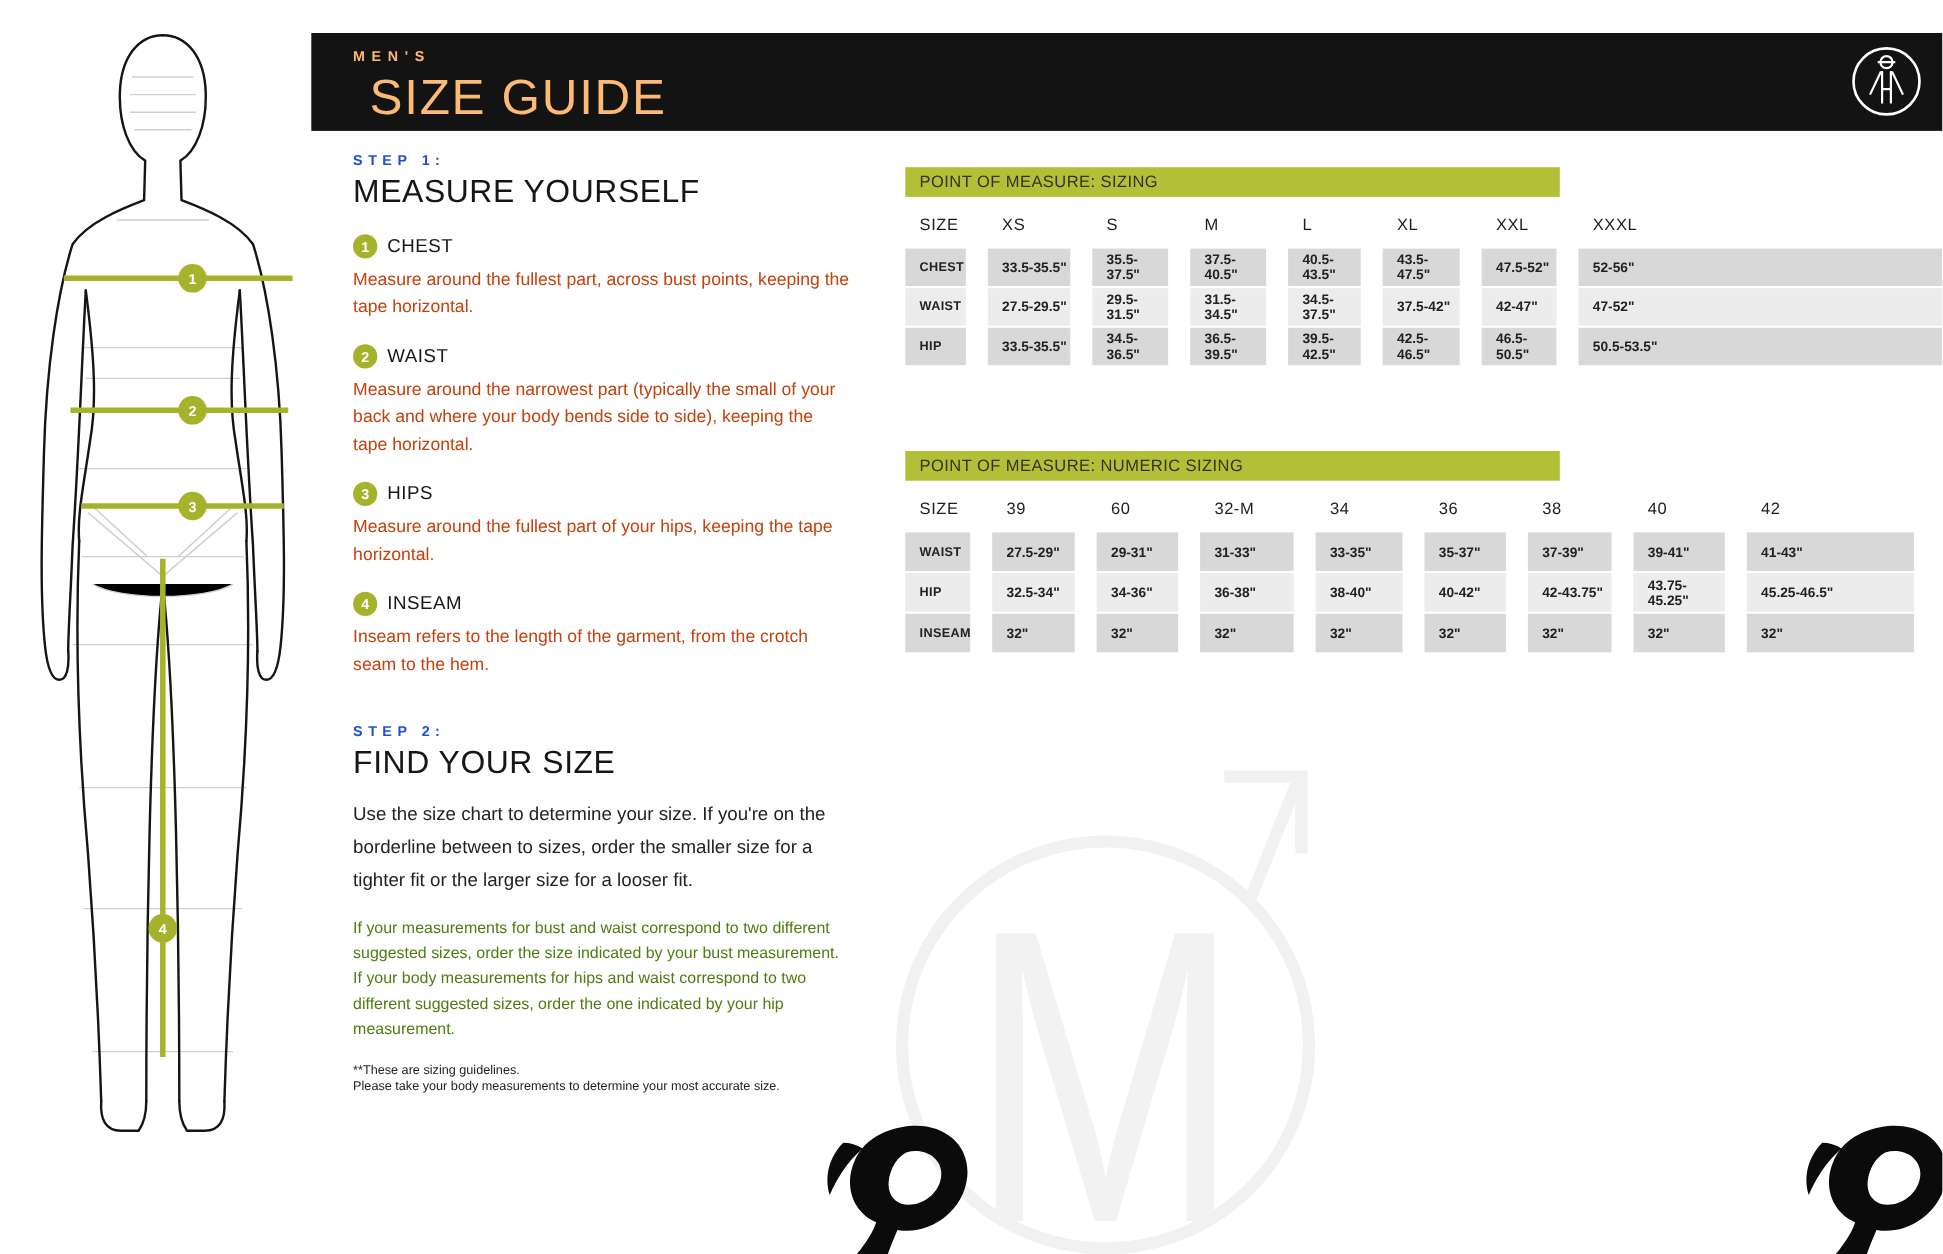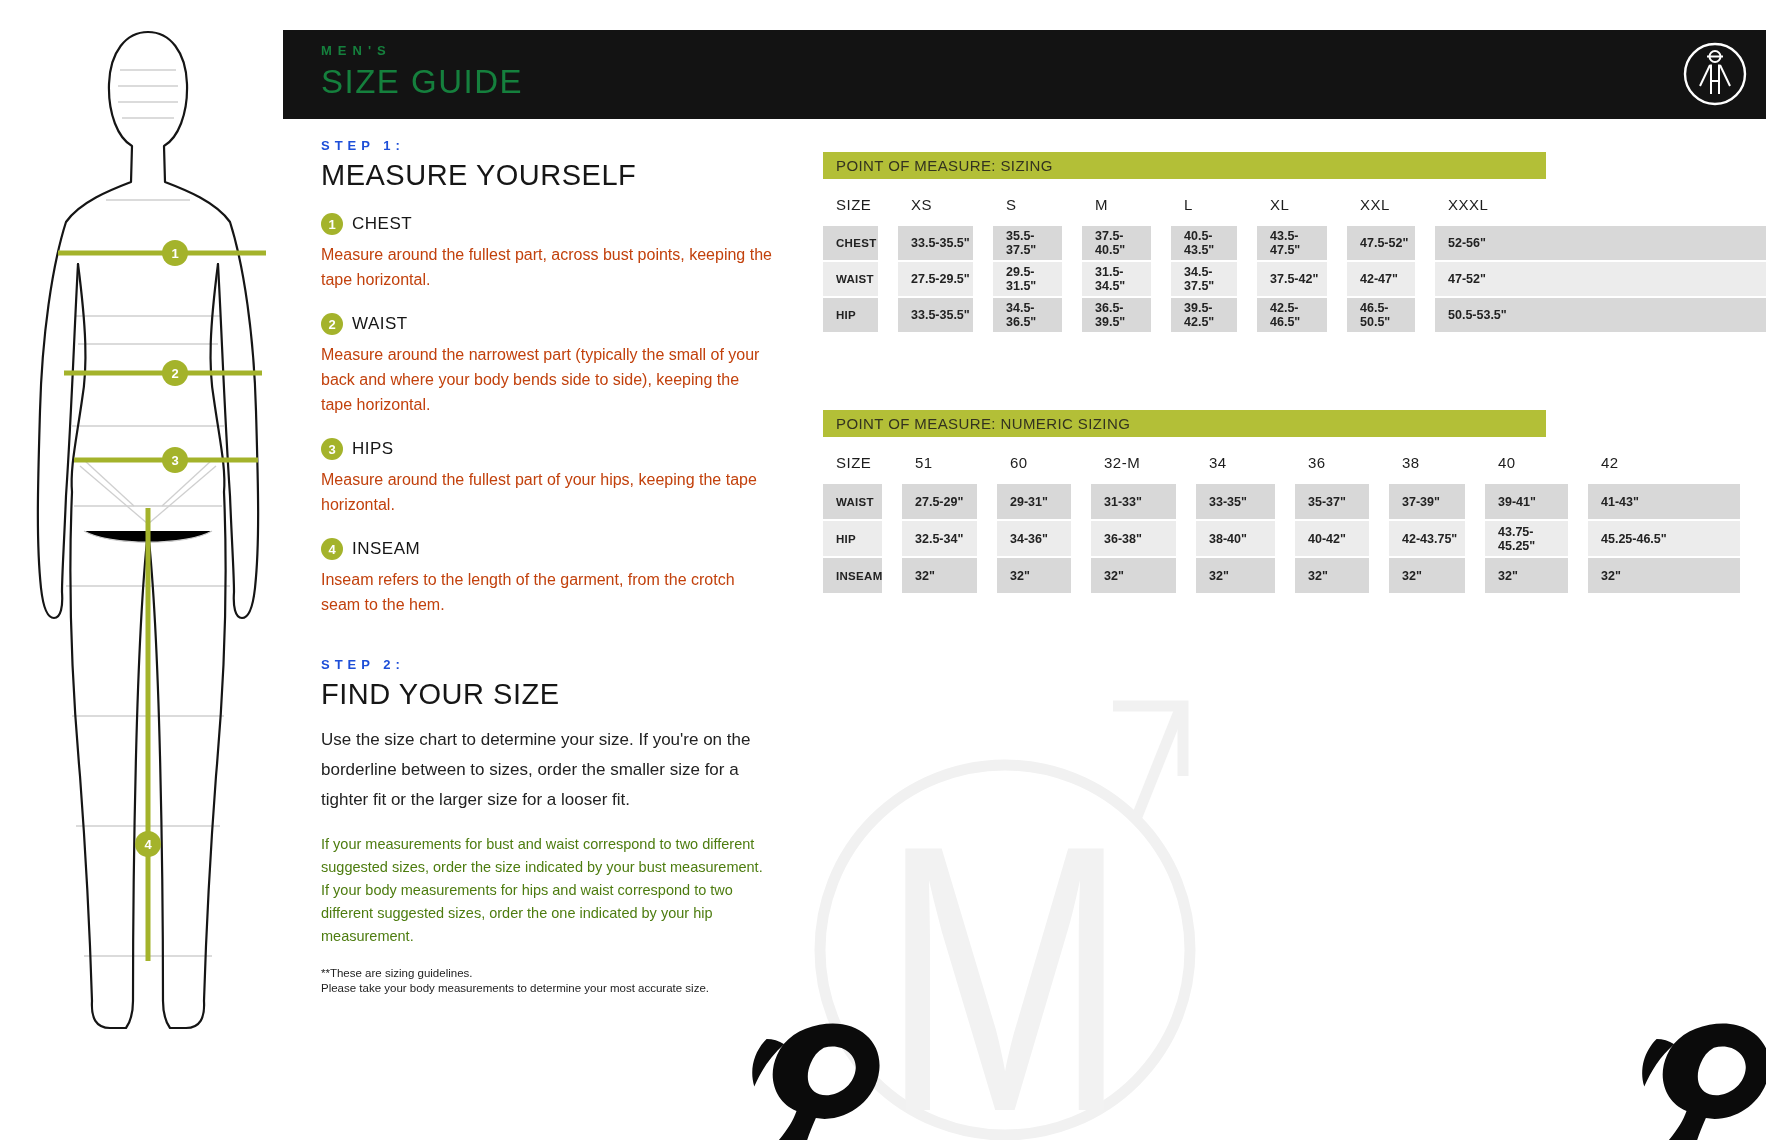--- a/index.html
+++ b/index.html
@@ -3,25 +3,25 @@
 <meta charset="utf-8">
 <style>
   html,body{margin:0;padding:0;background:#fff;}
   .canvas{
     position:relative;width:1766px;height:1140px;background:#ffffff;
     overflow:hidden;font-family:"Liberation Sans", sans-serif;color:#1c1c1c;
   }
   .layer{position:absolute;}
   
   .hdr{
-    left:283px;top:30px;width:1483px;height:89px;background:#131313;color:#15803d;
+    left:283px;top:30px;width:1483px;height:89px;background:#131313;color:#fdba74;
     box-sizing:border-box;padding:13px 0 0 38px;
   }
   .hdr .eyebrow{font-size:13px;font-weight:bold;letter-spacing:6px;}
-  .hdr .title{font-size:33px;font-weight:400;letter-spacing:1.5px;margin-top:5px;}
+  .hdr .title{font-size:45px;font-weight:400;letter-spacing:1.5px;margin-top:5px;margin-left:15px;}
   .hdr-icon{position:absolute;right:18px;top:11px;width:66px;height:66px;}
   
   .stepcol{left:321px;top:138px;width:452px;}
   .step-label{font-size:13px;font-weight:bold;letter-spacing:5px;color:#1d4ed8;}
   .step-title{font-size:29px;font-weight:400;letter-spacing:.5px;margin:6px 0 0 0;color:#161616;}
   .item{margin-top:21px;}
   .item-head{display:flex;align-items:center;}
   .numcircle{
     width:22px;height:22px;border-radius:50%;background:#a4b32b;color:#fff;
     font-size:13px;font-weight:bold;display:flex;align-items:center;justify-content:center;
@@ -34,21 +34,21 @@
   .note{font-size:14.5px;line-height:23px;margin:18px 0 0 0;color:#4d7c0f;}
   .fineprint{font-size:11.5px;line-height:15px;margin:18px 0 16px 0;color:#222;}
   
   .pm-table{box-sizing:border-box;}
   .pm-table .bar{
     height:27px;background:#b3bf37;display:flex;align-items:center;
     padding-left:13px;box-sizing:border-box;font-size:15px;color:#33331f;letter-spacing:.4px;
   }
   .t1{left:823px;top:152px;width:943px;}
   .t2{left:823px;top:410px;width:917px;}
-  .t1 .bar,.t2 .bar{width:723px;}
+  .t1 .bar,.t2 .bar{width:595px;}
   .t-head,.t-row{display:grid;column-gap:20px;}
   .t1 .t-head,.t1 .t-row{grid-template-columns:55px 75px 69px 69px 66px 70px 68px 1fr;}
   .t2 .t-head,.t2 .t-row{grid-template-columns:59px 75px 74px 85px 79px 74px 76px 83px 1fr;}
   .t-head{padding:17px 0 13px 0;}
   .th-cell{font-size:15px;color:#1d1d1d;letter-spacing:.5px;padding-left:13px;}
   .t-row{margin-bottom:2px;}
   .t1 .t-row{height:34px;}
   .t2 .t-row{height:35px;}
   .t-row.dark .td-cell{background:#d8d8d8;}
   .t-row.light .td-cell{background:#ececec;}
@@ -239,21 +239,21 @@
         </div>
       </div>
   </section>
 
   <section class="layer pm-table t2">
     <div class="bar">
       <span>POINT OF MEASURE: NUMERIC SIZING</span>
     </div>
     <div class="t-head">
         <div class="th-cell">SIZE</div>
-        <div class="th-cell">51</div>
+        <div class="th-cell">39</div>
         <div class="th-cell">60</div>
         <div class="th-cell">32-M</div>
         <div class="th-cell">34</div>
         <div class="th-cell">36</div>
         <div class="th-cell">38</div>
         <div class="th-cell">40</div>
         <div class="th-cell">42</div>
       </div>
     <div class="t-body">
         <div class="t-row dark">

